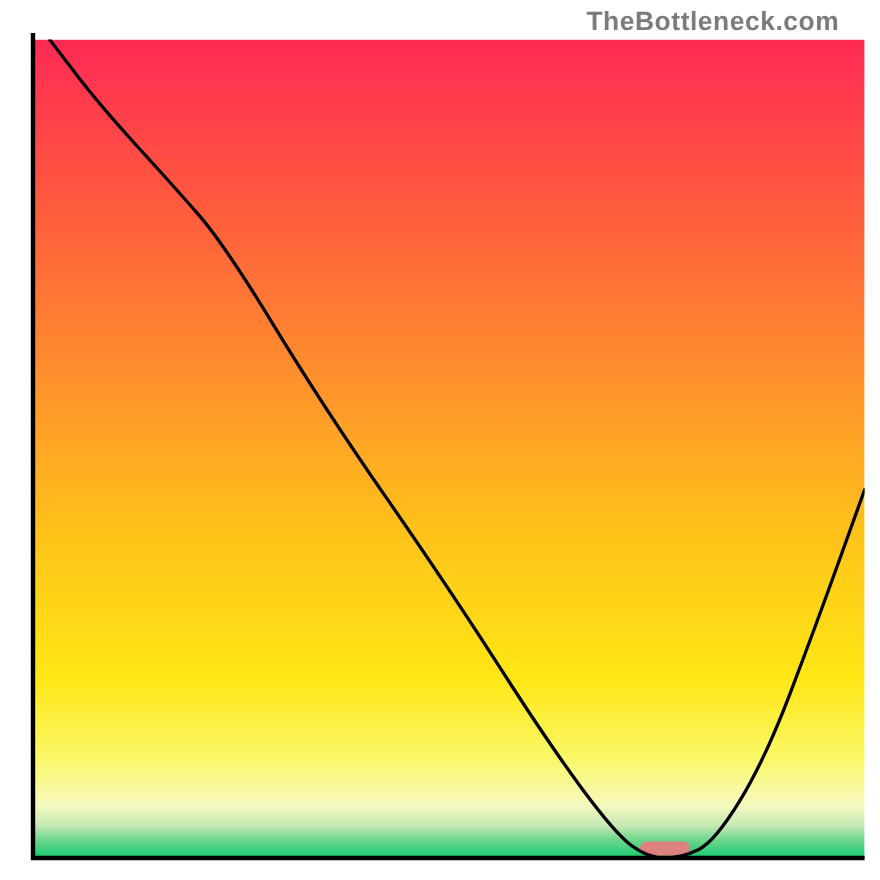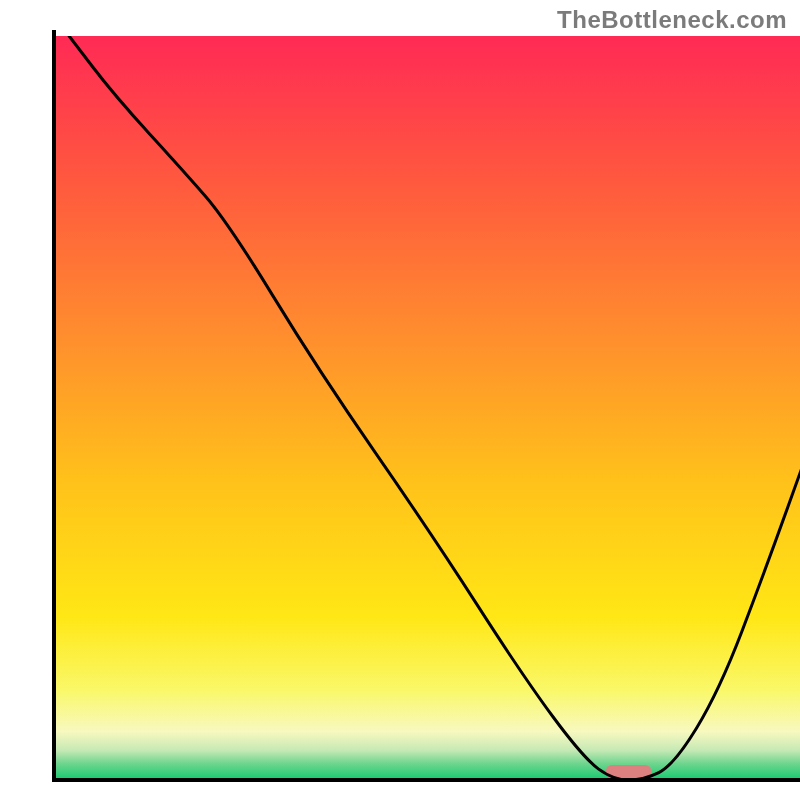--- a/index.html
+++ b/index.html
@@ -2,21 +2,20 @@
 <html><head>
 <meta charset="utf-8">
 <style>
   * { margin: 0; padding: 0; box-sizing: border-box; }
   html, body { width: 800px; height: 800px; overflow: hidden; background: #fff; }
   .stage {
     position: relative;
     width: 777px;
     height: 800px;
     background: #fff;
-    margin-left: 24px;
   }
   .watermark {
     position: absolute;
     top: 6px;
     right: 14px;
     font-family: Arial, Helvetica, sans-serif;
     font-size: 24px;
     font-weight: 600;
     color: #7b7b7b;
     letter-spacing: 0.5px;

